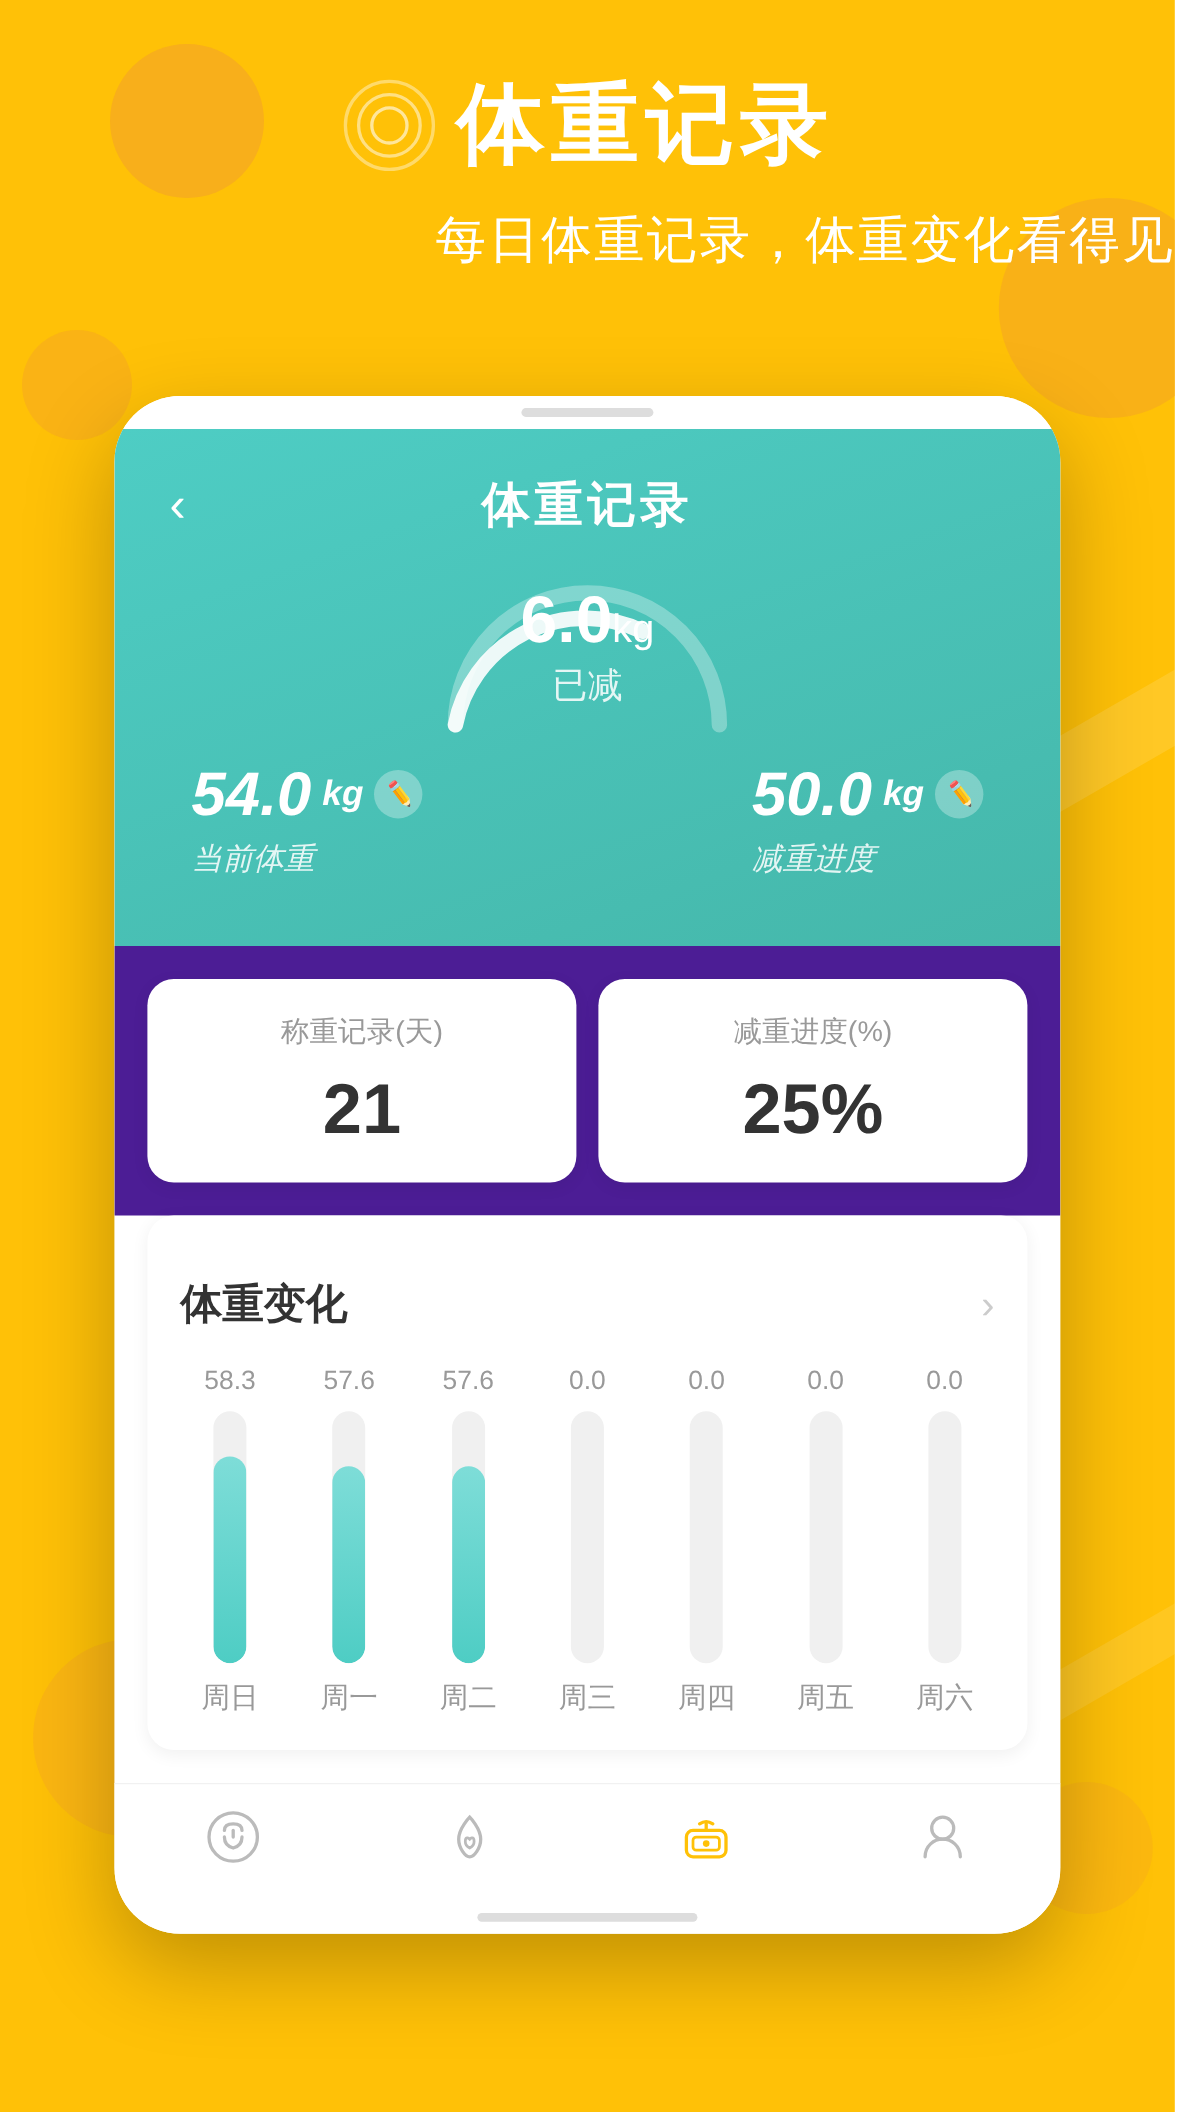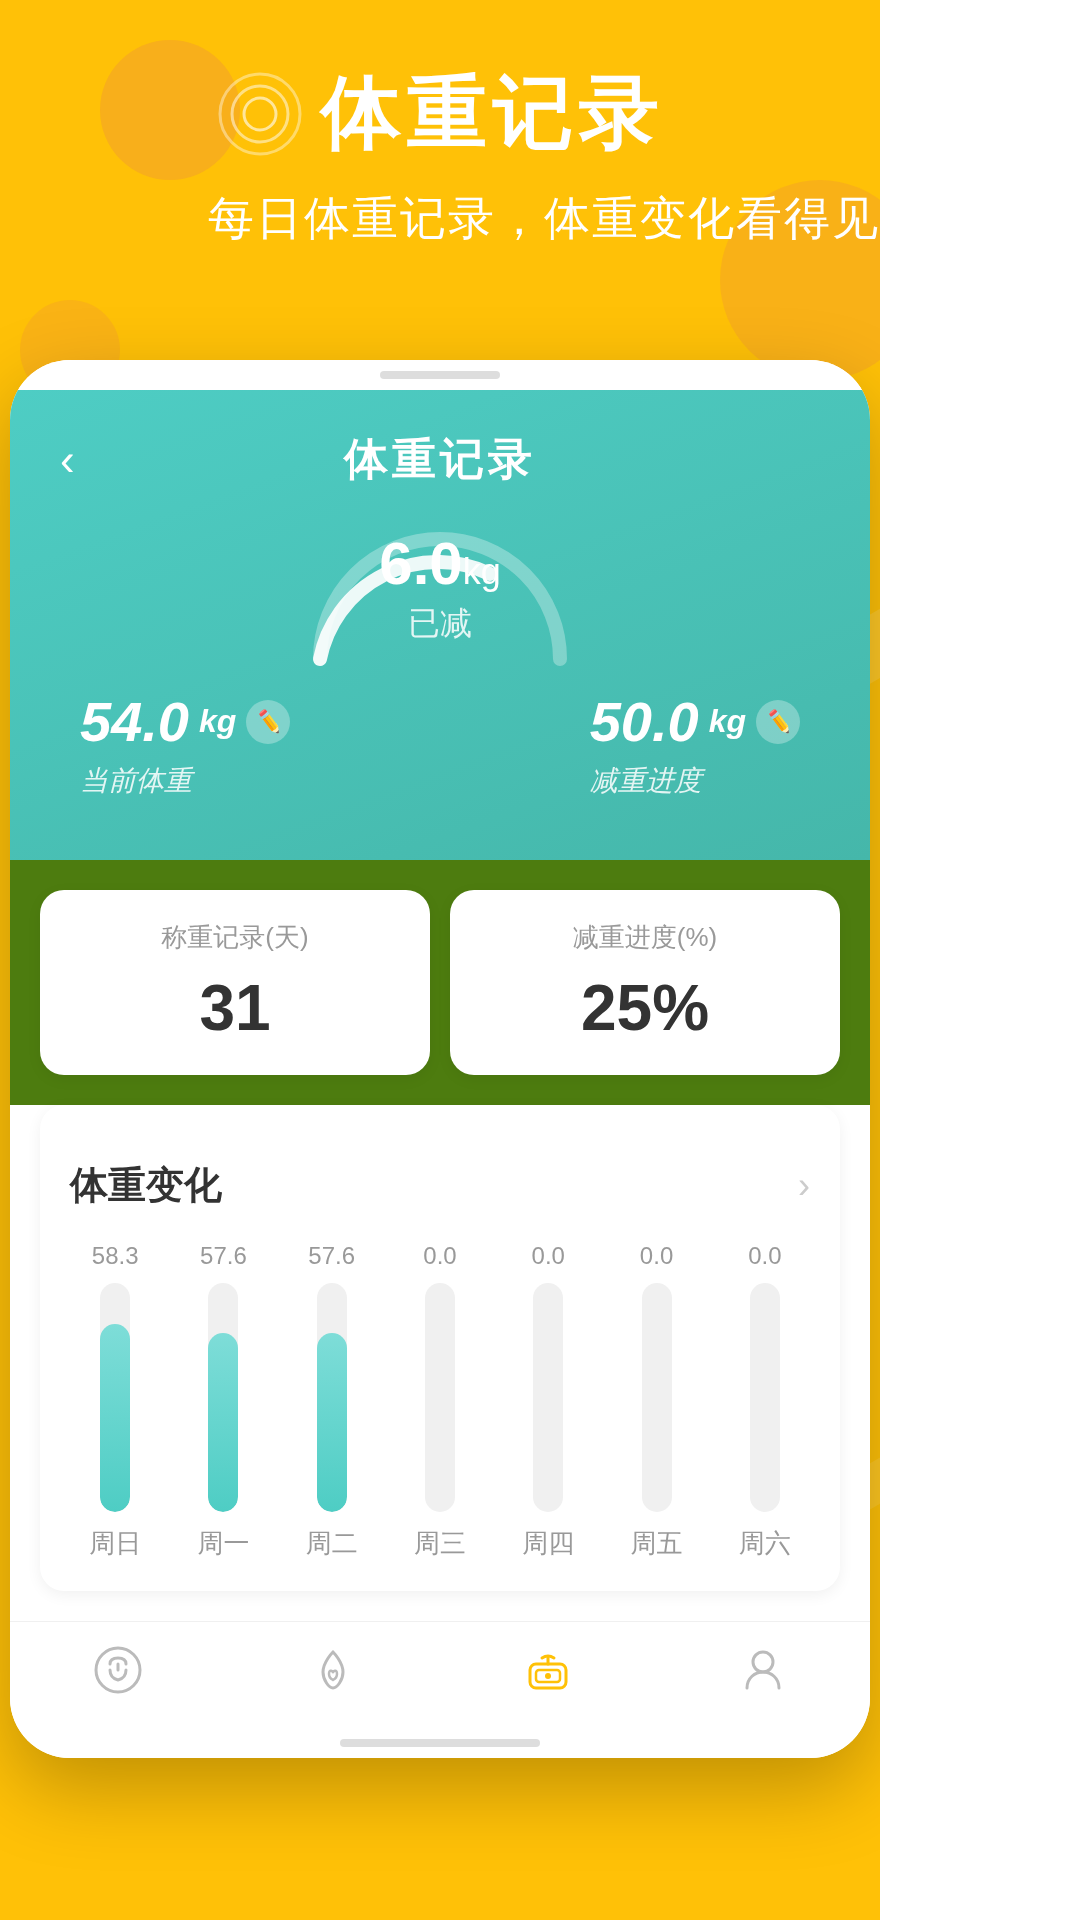--- a/index.html
+++ b/index.html
@@ -4,21 +4,21 @@
   <style>
     * { margin: 0; padding: 0; box-sizing: border-box; }
     html, body {
       width: 1080px;
       height: 1920px;
       overflow: hidden;
       font-family: -apple-system, 'PingFang SC', 'Helvetica Neue', sans-serif;
     }
 
     .background {
-      width: 880px;
+      width: 1068px;
       height: 1920px;
       background: #FFC107;
       position: relative;
       overflow: hidden;
     }
 
     
     .deco-circle {
       position: absolute;
       border-radius: 50%;
@@ -193,21 +193,21 @@
       font-size: 28px;
       color: rgba(255,255,255,0.85);
       margin-top: 8px;
     }
 
     
     .stats-cards {
       display: flex;
       gap: 20px;
       padding: 30px 30px;
-      background: #4d7c0f;
+      background: #4c1d95;
     }
 
     .stat-card {
       flex: 1;
       background: white;
       border-radius: 24px;
       padding: 30px;
       text-align: center;
       box-shadow: 0 4px 15px rgba(0,0,0,0.06);
     }
@@ -421,21 +421,21 @@
           </div>
           <div class="weight-stat-label">减重进度</div>
         </div>
       </div>
 
     </div>
 
     <div class="stats-cards">
       <div class="stat-card">
         <div class="stat-card-label">称重记录(天)</div>
-        <div class="stat-card-value">31</div>
+        <div class="stat-card-value">21</div>
       </div>
       <div class="stat-card">
         <div class="stat-card-label">减重进度(%)</div>
         <div class="stat-card-value">25%</div>
       </div>
     </div>
 
     <div class="chart-section">
       <div class="chart-header">
         <div class="chart-title">体重变化</div>

